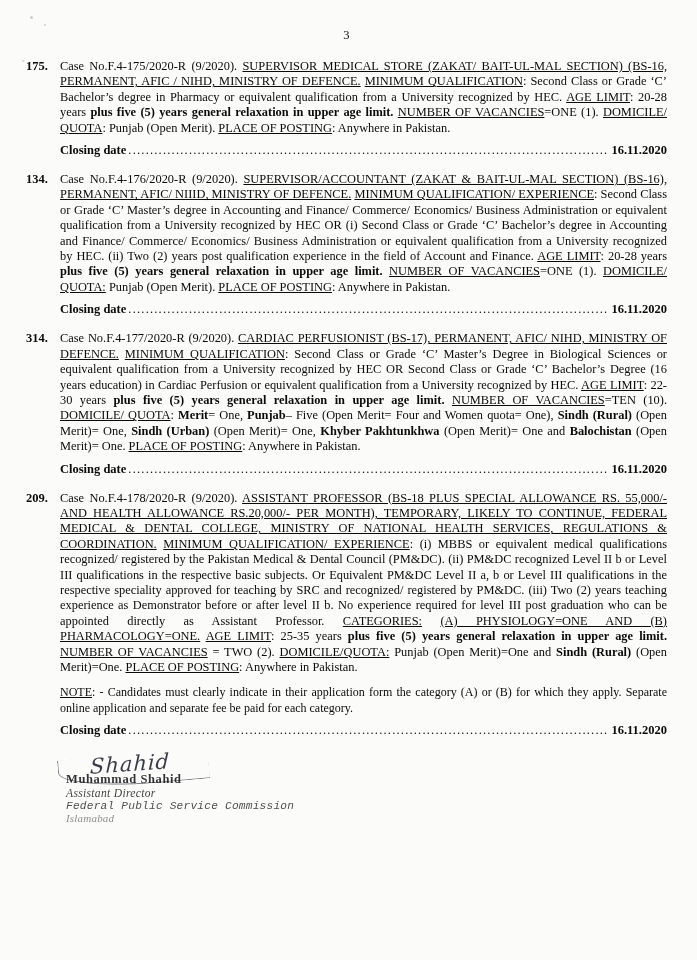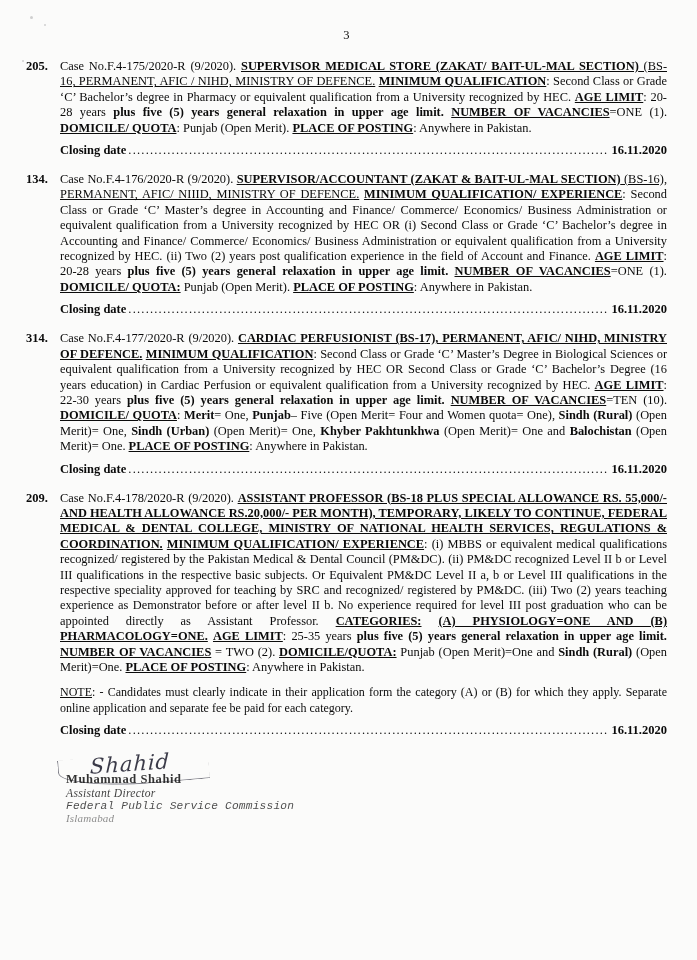--- a/index.html
+++ b/index.html
@@ -45,21 +45,21 @@
   .entry-body {
     flex: 1 1 auto;
     font-size: 12.4px;
     line-height: 15.4px;
     text-align: justify;
     text-justify: inter-word;
     hyphens: none;
   }
   .u { text-decoration: underline; }
   .b { font-weight: bold; }
-  .bu { font-weight: bold; text-decoration: underline; }
+  .bu { font-weight: normal; text-decoration: underline; }
   .closing {
     display: flex;
     align-items: baseline;
     font-size: 12.5px;
     margin: 7px 0 14px 0;
     padding-left: 34px;
   }
   .closing-label {
     font-weight: bold;
     white-space: nowrap;
@@ -149,21 +149,21 @@
 </style>
 </head>
 <body>
 
 <div class="page">
 
   <div class="page-number">3</div>
 
   <div id="entries-container">
       <div class="entry">
-        <div class="entry-num">205.</div>
+        <div class="entry-num">175.</div>
         <div class="entry-body"><span>Case No.F.4-175/2020-R (9/2020). </span><span class="bu">SUPERVISOR MEDICAL STORE (ZAKAT/ BAIT-UL-MAL SECTION)</span><span class="u"> (BS-16, PERMANENT, AFIC / NIHD, MINISTRY OF DEFENCE.</span><span> </span><span class="bu">MINIMUM QUALIFICATION</span><span>: Second Class or Grade ‘C’ Bachelor’s degree in Pharmacy or equivalent qualification from a University recognized by HEC. </span><span class="bu">AGE LIMIT</span><span>: 20-28 years </span><span class="b">plus</span><span class="b"> five (5) years general relaxation in upper age limit. </span><span class="bu">NUMBER OF VACANCIES</span><span>=ONE (1). </span><span class="bu">DOMICILE/ QUOTA</span><span>: Punjab (Open Merit). </span><span class="bu">PLACE OF POSTING</span><span>: Anywhere in Pakistan.</span></div>
       </div>
       <div class="closing">
         <span class="closing-label">Closing date</span>
         <span class="closing-dots">..........................................................................................................................................</span>
         <span class="closing-date">16.11.2020</span>
       </div>
       <div class="entry">
         <div class="entry-num">134.</div>
         <div class="entry-body"><span>Case No.F.4-176/2020-R (9/2020). </span><span class="bu">SUPERVISOR/ACCOUNTANT (ZAKAT &amp; BAIT-UL-MAL SECTION)</span><span class="u"> (BS-16), PERMANENT, AFIC/ NIIID, MINISTRY OF DEFENCE.</span><span> </span><span class="bu">MINIMUM QUALIFICATION/ EXPERIENCE</span><span>: Second Class or Grade ‘C’ Master’s degree in Accounting and Finance/ Commerce/ Economics/ Business Administration or equivalent qualification from a University recognized by HEC OR (i) Second Class or Grade ‘C’ Bachelor’s degree in Accounting and Finance/ Commerce/ Economics/ Business Administration or equivalent qualification from a University recognized by HEC. (ii) Two (2) years post qualification experience in the field of Account and Finance. </span><span class="bu">AGE LIMIT</span><span>: 20-28 years </span><span class="b">plus</span><span class="b"> five (5) years general relaxation in upper age limit. </span><span class="bu">NUMBER OF VACANCIES</span><span>=ONE (1). </span><span class="bu">DOMICILE/ QUOTA:</span><span> Punjab (Open Merit). </span><span class="bu">PLACE OF POSTING</span><span>: Anywhere in Pakistan.</span></div>

